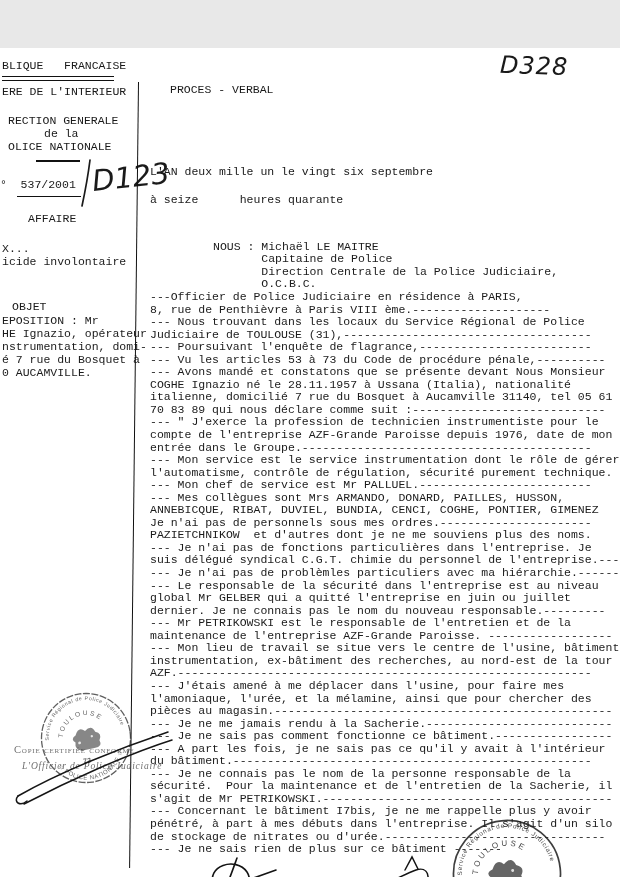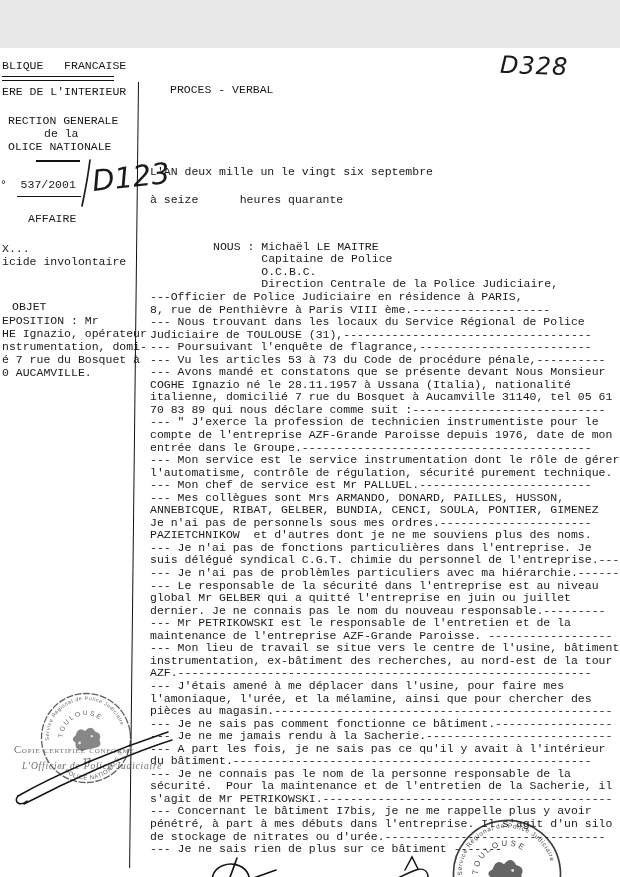--- a/index.html
+++ b/index.html
@@ -54,61 +54,61 @@
 
   <div class="abs rule" style="left:138px;top:34px;width:1.3px;height:786px;transform:rotate(0.65deg);transform-origin:top left;"></div>
 
   <div class="abs mono" style="left:170px;top:35px;">PROCES - VERBAL</div>
   <div class="abs mono" style="left:150px;top:117px;">L'AN deux mille un le vingt six septembre</div>
   <div class="abs mono" style="left:150px;top:145px;">à seize      heures quarante</div>
 
   <div class="abs line-list officer-list" style="left:213px;top:193px;">
       <div>NOUS : Michaël LE MAITRE</div>
       <div>       Capitaine de Police</div>
+      <div>       Direction Centrale de la Police Judiciaire,</div>
       <div>       O.C.B.C.</div>
-      <div>       Direction Centrale de la Police Judiciaire,</div>
     </div>
 
   <div class="abs line-list" style="left:150px;top:243px;">
       <div>---Officier de Police Judiciaire en résidence à PARIS,</div>
       <div>8, rue de Penthièvre à Paris VIII ème.--------------------</div>
       <div>--- Nous trouvant dans les locaux du Service Régional de Police</div>
       <div>Judiciaire de TOULOUSE (31),------------------------------------</div>
       <div>--- Poursuivant l'enquête de flagrance,-------------------------</div>
       <div>--- Vu les articles 53 à 73 du Code de procédure pénale,----------</div>
       <div>--- Avons mandé et constatons que se présente devant Nous Monsieur</div>
       <div>COGHE Ignazio né le 28.11.1957 à Ussana (Italia), nationalité</div>
       <div>italienne, domicilié 7 rue du Bosquet à Aucamville 31140, tel 05 61</div>
       <div>70 83 89 qui nous déclare comme suit :----------------------------</div>
       <div>--- " J'exerce la profession de technicien instrumentiste pour le</div>
       <div>compte de l'entreprise AZF-Grande Paroisse depuis 1976, date de mon</div>
       <div>entrée dans le Groupe.------------------------------------------</div>
       <div>--- Mon service est le service instrumentation dont le rôle de gérer</div>
       <div>l'automatisme, contrôle de régulation, sécurité purement technique.</div>
       <div>--- Mon chef de service est Mr PALLUEL.-------------------------</div>
       <div>--- Mes collègues sont Mrs ARMANDO, DONARD, PAILLES, HUSSON,</div>
-      <div>ANNEBICQUE, RIBAT, GELBER, BUNDIA, CENCI, SOULA, PONTIER, GIMENEZ</div>
+      <div>ANNEBICQUE, RIBAT, DUVIEL, BUNDIA, CENCI, COGHE, PONTIER, GIMENEZ</div>
       <div>Je n'ai pas de personnels sous mes ordres.----------------------</div>
       <div>PAZIETCHNIKOW  et d'autres dont je ne me souviens plus des noms.</div>
       <div>--- Je n'ai pas de fonctions particulières dans l'entreprise. Je</div>
       <div>suis délégué syndical C.G.T. chimie du personnel de l'entreprise.---</div>
       <div>--- Je n'ai pas de problèmles particuliers avec ma hiérarchie.------</div>
       <div>--- Le responsable de la sécurité dans l'entreprise est au niveau</div>
       <div>global Mr GELBER qui a quitté l'entreprise en juin ou juillet</div>
       <div>dernier. Je ne connais pas le nom du nouveau responsable.---------</div>
       <div>--- Mr PETRIKOWSKI est le responsable de l'entretien et de la</div>
       <div>maintenance de l'entreprise AZF-Grande Paroisse. ------------------</div>
       <div>--- Mon lieu de travail se situe vers le centre de l'usine, bâtiment</div>
       <div>instrumentation, ex-bâtiment des recherches, au nord-est de la tour</div>
       <div>AZF.------------------------------------------------------------</div>
       <div>--- J'étais amené à me déplacer dans l'usine, pour faire mes</div>
       <div>l'amoniaque, l'urée, et la mélamine, ainsi que pour chercher des</div>
       <div>pièces au magasin.-------------------------------------------------</div>
+      <div>--- Je ne me jamais rendu à la Sacherie.---------------------------</div>
       <div>--- Je ne sais pas comment fonctionne ce bâtiment.-----------------</div>
-      <div>--- Je ne me jamais rendu à la Sacherie.---------------------------</div>
       <div>--- A part les fois, je ne sais pas ce qu'il y avait à l'intérieur</div>
       <div>du bâtiment.----------------------------------------------------</div>
       <div>--- Je ne connais pas le nom de la personne responsable de la</div>
       <div>sécurité.  Pour la maintenance et de l'entretien de la Sacherie, il</div>
       <div>s'agit de Mr PETRIKOWSKI.------------------------------------------</div>
       <div>--- Concernant le bâtiment I7bis, je ne me rappelle plus y avoir</div>
       <div>pénétré, à part à mes débuts dans l'entreprise. Il s'agit d'un silo</div>
       <div>de stockage de nitrates ou d'urée.--------------------------------</div>
       <div>--- Je ne sais rien de plus sur ce bâtiment -------</div>
     </div>

